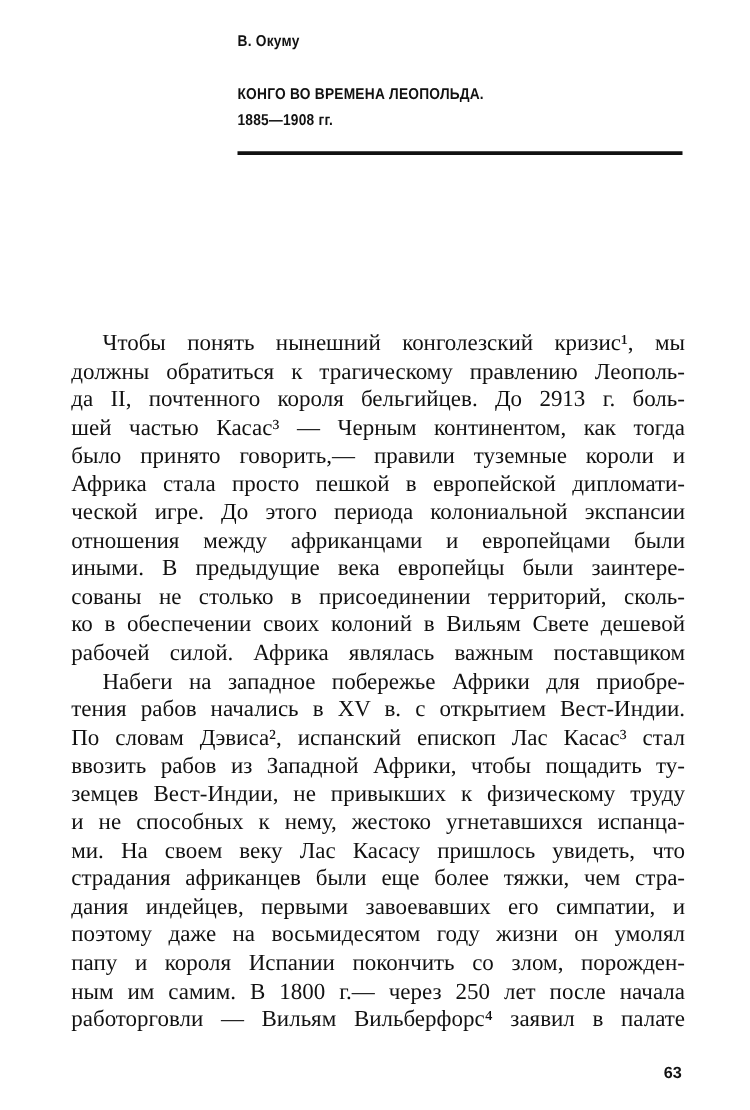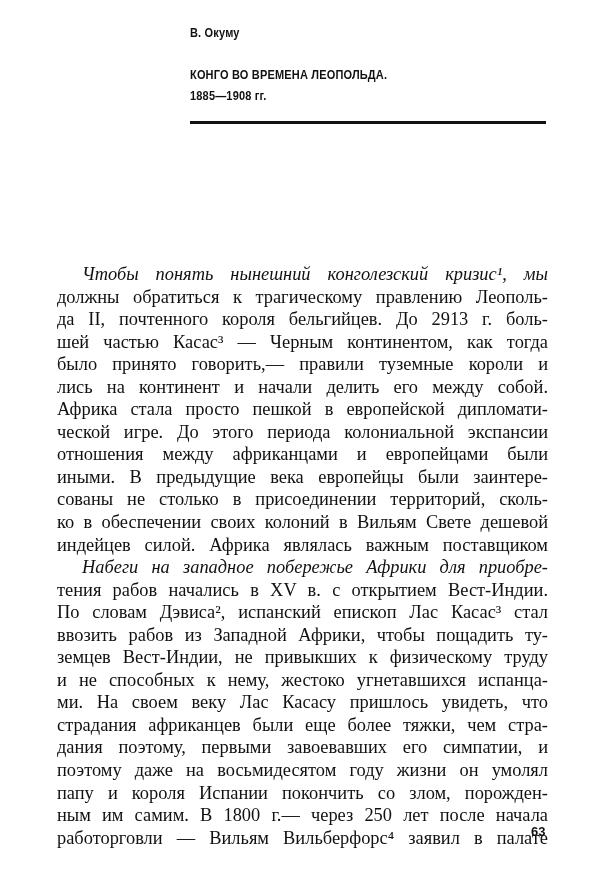--- a/index.html
+++ b/index.html
@@ -47,25 +47,25 @@
       line-height: 22.55px;
     }
     .line {
       display: block;
       white-space: nowrap;
       text-align: justify;
       text-align-last: justify;
       height: 22.55px;
     }
     .line.last { text-align-last: left; }
-    .line.indent { padding-left: 25px; font-style: italic; }
+    .line.indent { padding-left: 25px; }
     .page-number {
       position: absolute;
       left: 531px;
-      top: 824px;
+      top: 850px;
       font-family: "Liberation Sans", sans-serif;
       font-weight: bold;
       font-size: 13px;
     }
   </style>
 </head>
 <body>
 
 <div class="header">
   <div class="author">В. Окуму</div>
@@ -74,37 +74,36 @@
 </div>
 
 <div class="rule"></div>
 
 <div class="body-text">
   <span class="line indent">Чтобы понять нынешний конголезский кризис¹, мы</span>
   <span class="line">должны обратиться к трагическому правлению Леополь-</span>
   <span class="line">да II, почтенного короля бельгийцев. До 2913 г. боль-</span>
   <span class="line">шей частью Касас³ — Черным континентом, как тогда</span>
   <span class="line">было принято говорить,— правили туземные короли и</span>
-  <span class="line">лись на континент и начали делить его между собой.</span>
   <span class="line">Африка стала просто пешкой в европейской дипломати-</span>
   <span class="line">ческой игре. До этого периода колониальной экспансии</span>
   <span class="line">отношения между африканцами и европейцами были</span>
   <span class="line">иными. В предыдущие века европейцы были заинтере-</span>
   <span class="line">сованы не столько в присоединении территорий, сколь-</span>
   <span class="line">ко в обеспечении своих колоний в Вильям Свете дешевой</span>
-  <span class="line">индейцев силой. Африка являлась важным поставщиком</span>
+  <span class="line">рабочей силой. Африка являлась важным поставщиком</span>
   <span class="line indent">Набеги на западное побережье Африки для приобре-</span>
   <span class="line">тения рабов начались в XV в. с открытием Вест-Индии.</span>
   <span class="line">По словам Дэвиса², испанский епископ Лас Касас³ стал</span>
   <span class="line">ввозить рабов из Западной Африки, чтобы пощадить ту-</span>
   <span class="line">земцев Вест-Индии, не привыкших к физическому труду</span>
   <span class="line">и не способных к нему, жестоко угнетавшихся испанца-</span>
   <span class="line">ми. На своем веку Лас Касасу пришлось увидеть, что</span>
   <span class="line">страдания африканцев были еще более тяжки, чем стра-</span>
-  <span class="line">дания поэтому, первыми завоевавших его симпатии, и</span>
+  <span class="line">дания индейцев, первыми завоевавших его симпатии, и</span>
   <span class="line">поэтому даже на восьмидесятом году жизни он умолял</span>
   <span class="line">папу и короля Испании покончить со злом, порожден-</span>
   <span class="line">ным им самим. В 1800 г.— через 250 лет после начала</span>
   <span class="line">работорговли — Вильям Вильберфорс⁴ заявил в палате</span>
 
 </div>
 
 <div class="page-number">63</div>
 
 </body></html>

